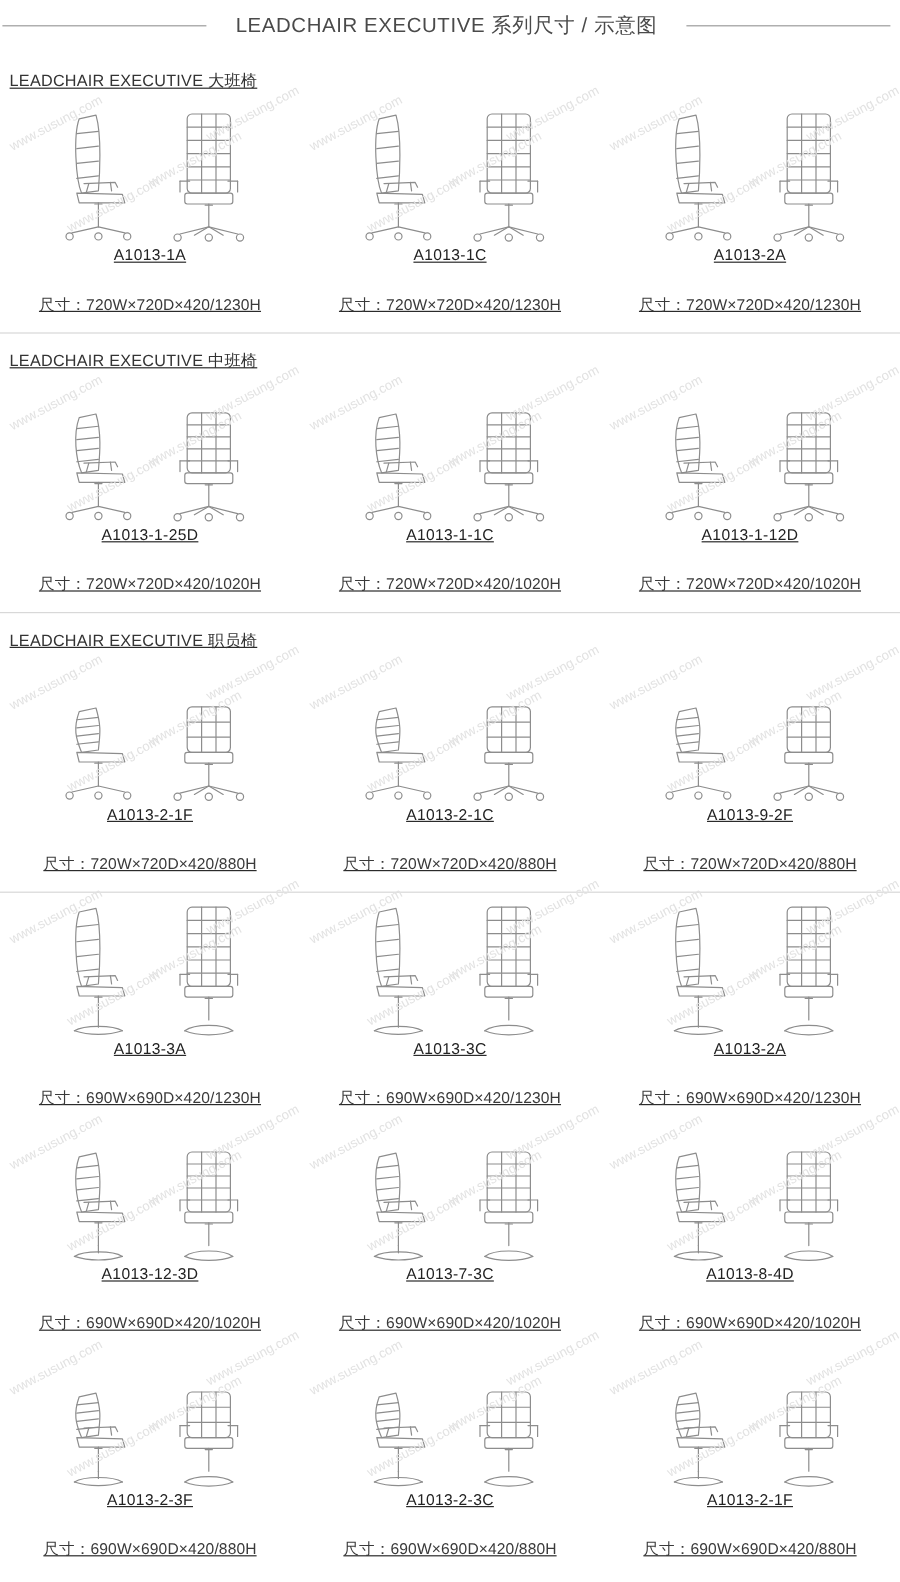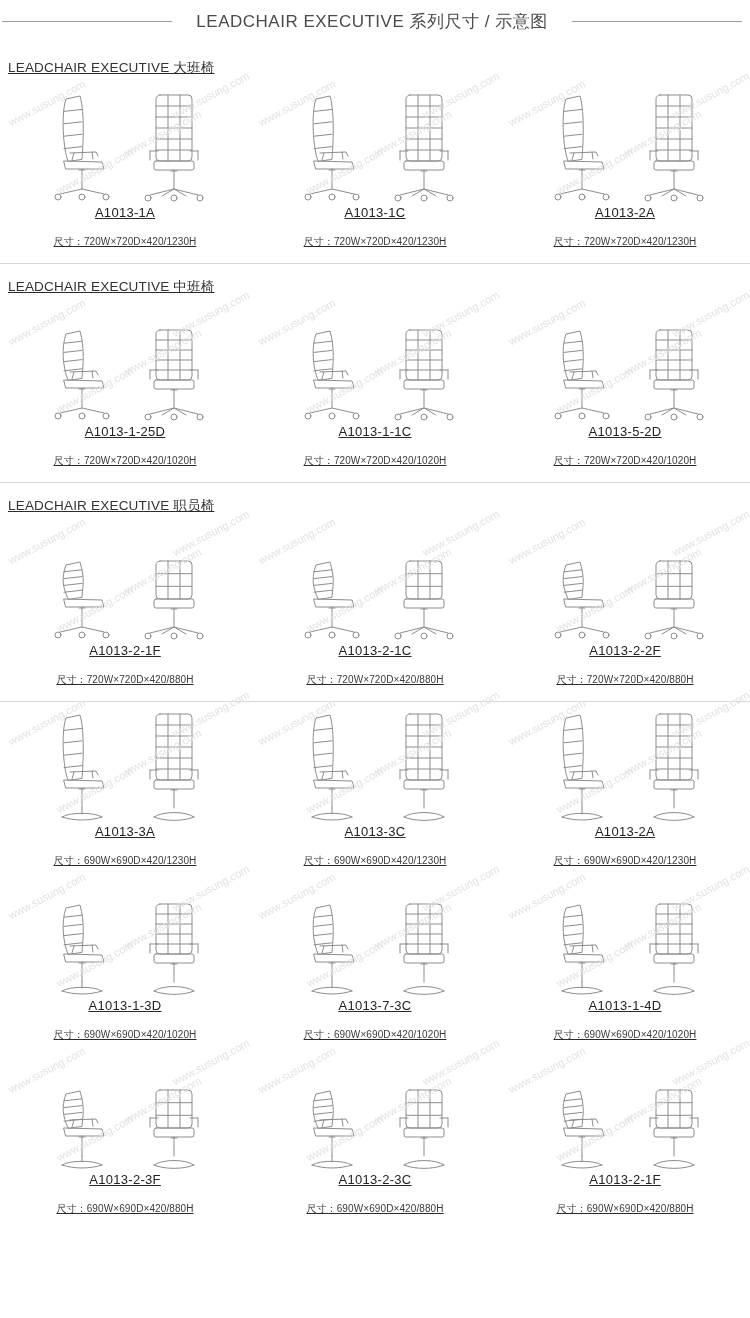--- a/index.html
+++ b/index.html
@@ -78,23 +78,23 @@
   .figure svg {
     display: block;
   }
   .model {
     font-size: 13px;
     color: #222222;
     margin-top: 2px;
     letter-spacing: 0.3px;
   }
   .dims {
-    font-size: 10px;
+    font-size: 13px;
     color: #3a3a3a;
-    margin-top: 15px;
+    margin-top: 25px;
     letter-spacing: 0.1px;
   }
 
   
   .wm {
     position: absolute;
     font-size: 11px;
     color: #e2e2e2;
     transform: rotate(-28deg);
     white-space: nowrap;
@@ -434,21 +434,21 @@
                   <circle cx="20" cy="115" r="3"></circle>
                   <circle cx="46" cy="115" r="3"></circle>
                   <circle cx="72" cy="115" r="3"></circle>
                 </g>
               </svg>
               <span class="wm a">www.susung.com</span>
               <span class="wm b">www.susung.com</span>
               <span class="wm c">www.susung.com</span>
               <span class="wm d">www.susung.com</span>
             </div>
-            <div class="model">A1013-5-2D</div>
+            <div class="model">A1013-1-12D</div>
             <div class="dims">尺寸：720W×720D×420/1020H</div>
           </div>
         </div>
       </div>
       <div class="section">
         <div class="section-title">LEADCHAIR EXECUTIVE 职员椅</div>
         <div class="row">
           <div class="cell">
             <div class="figure">
               <svg width="92" height="120" viewBox="0 0 92 120">
@@ -568,21 +568,21 @@
                   <circle cx="20" cy="115" r="3"></circle>
                   <circle cx="46" cy="115" r="3"></circle>
                   <circle cx="72" cy="115" r="3"></circle>
                 </g>
               </svg>
               <span class="wm a">www.susung.com</span>
               <span class="wm b">www.susung.com</span>
               <span class="wm c">www.susung.com</span>
               <span class="wm d">www.susung.com</span>
             </div>
-            <div class="model">A1013-2-2F</div>
+            <div class="model">A1013-9-2F</div>
             <div class="dims">尺寸：720W×720D×420/880H</div>
           </div>
         </div>
       </div>
       <div class="section">
         <div class="row">
           <div class="cell">
             <div class="figure">
               <svg width="92" height="120" viewBox="0 0 92 120">
                 <g fill="none" stroke="#8d8d8d" stroke-width="1" stroke-linejoin="round" stroke-linecap="round">
@@ -770,21 +770,21 @@
                   <path d="M43 88 L 49 88"></path>
                   <path d="M26 115 C 34 109, 58 109, 66 115"></path>
                   <path d="M26 115 C 36 119.5, 56 119.5, 66 115"></path>
                 </g>
               </svg>
               <span class="wm a">www.susung.com</span>
               <span class="wm b">www.susung.com</span>
               <span class="wm c">www.susung.com</span>
               <span class="wm d">www.susung.com</span>
             </div>
-            <div class="model">A1013-1-3D</div>
+            <div class="model">A1013-12-3D</div>
             <div class="dims">尺寸：690W×690D×420/1020H</div>
           </div>
           <div class="cell">
             <div class="figure">
               <svg width="92" height="120" viewBox="0 0 92 120">
                 <g fill="none" stroke="#8d8d8d" stroke-width="1" stroke-linejoin="round" stroke-linecap="round">
                   <path d="M38 78 C 33 66, 31 46, 36 32 L 50 29 C 55 46, 53 64, 52 76 Z"></path>
                   <path d="M34 41.2 L 52 39.2"></path>
                   <path d="M34 50.4 L 52 48.4"></path>
                   <path d="M34 59.6 L 52 57.6"></path>
@@ -866,21 +866,21 @@
                   <path d="M43 88 L 49 88"></path>
                   <path d="M26 115 C 34 109, 58 109, 66 115"></path>
                   <path d="M26 115 C 36 119.5, 56 119.5, 66 115"></path>
                 </g>
               </svg>
               <span class="wm a">www.susung.com</span>
               <span class="wm b">www.susung.com</span>
               <span class="wm c">www.susung.com</span>
               <span class="wm d">www.susung.com</span>
             </div>
-            <div class="model">A1013-1-4D</div>
+            <div class="model">A1013-8-4D</div>
             <div class="dims">尺寸：690W×690D×420/1020H</div>
           </div>
         </div>
         <div class="spacer-row"></div>
         <div class="row">
           <div class="cell">
             <div class="figure">
               <svg width="92" height="120" viewBox="0 0 92 120">
                 <g fill="none" stroke="#8d8d8d" stroke-width="1" stroke-linejoin="round" stroke-linecap="round">
                   <path d="M38 78 C 33 66, 31 58, 36 44 L 50 41 C 55 58, 53 64, 52 76 Z"></path>

